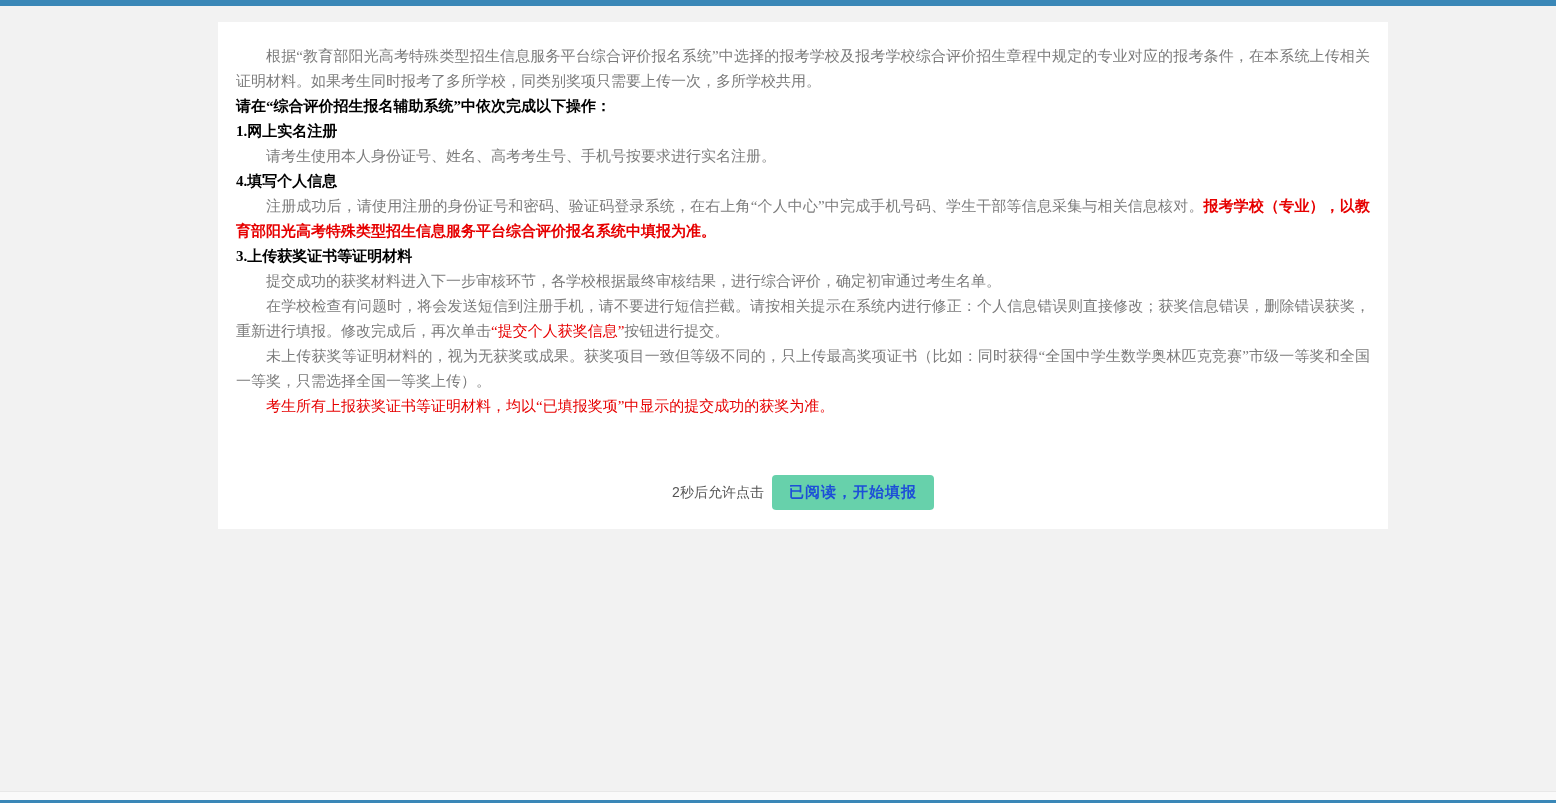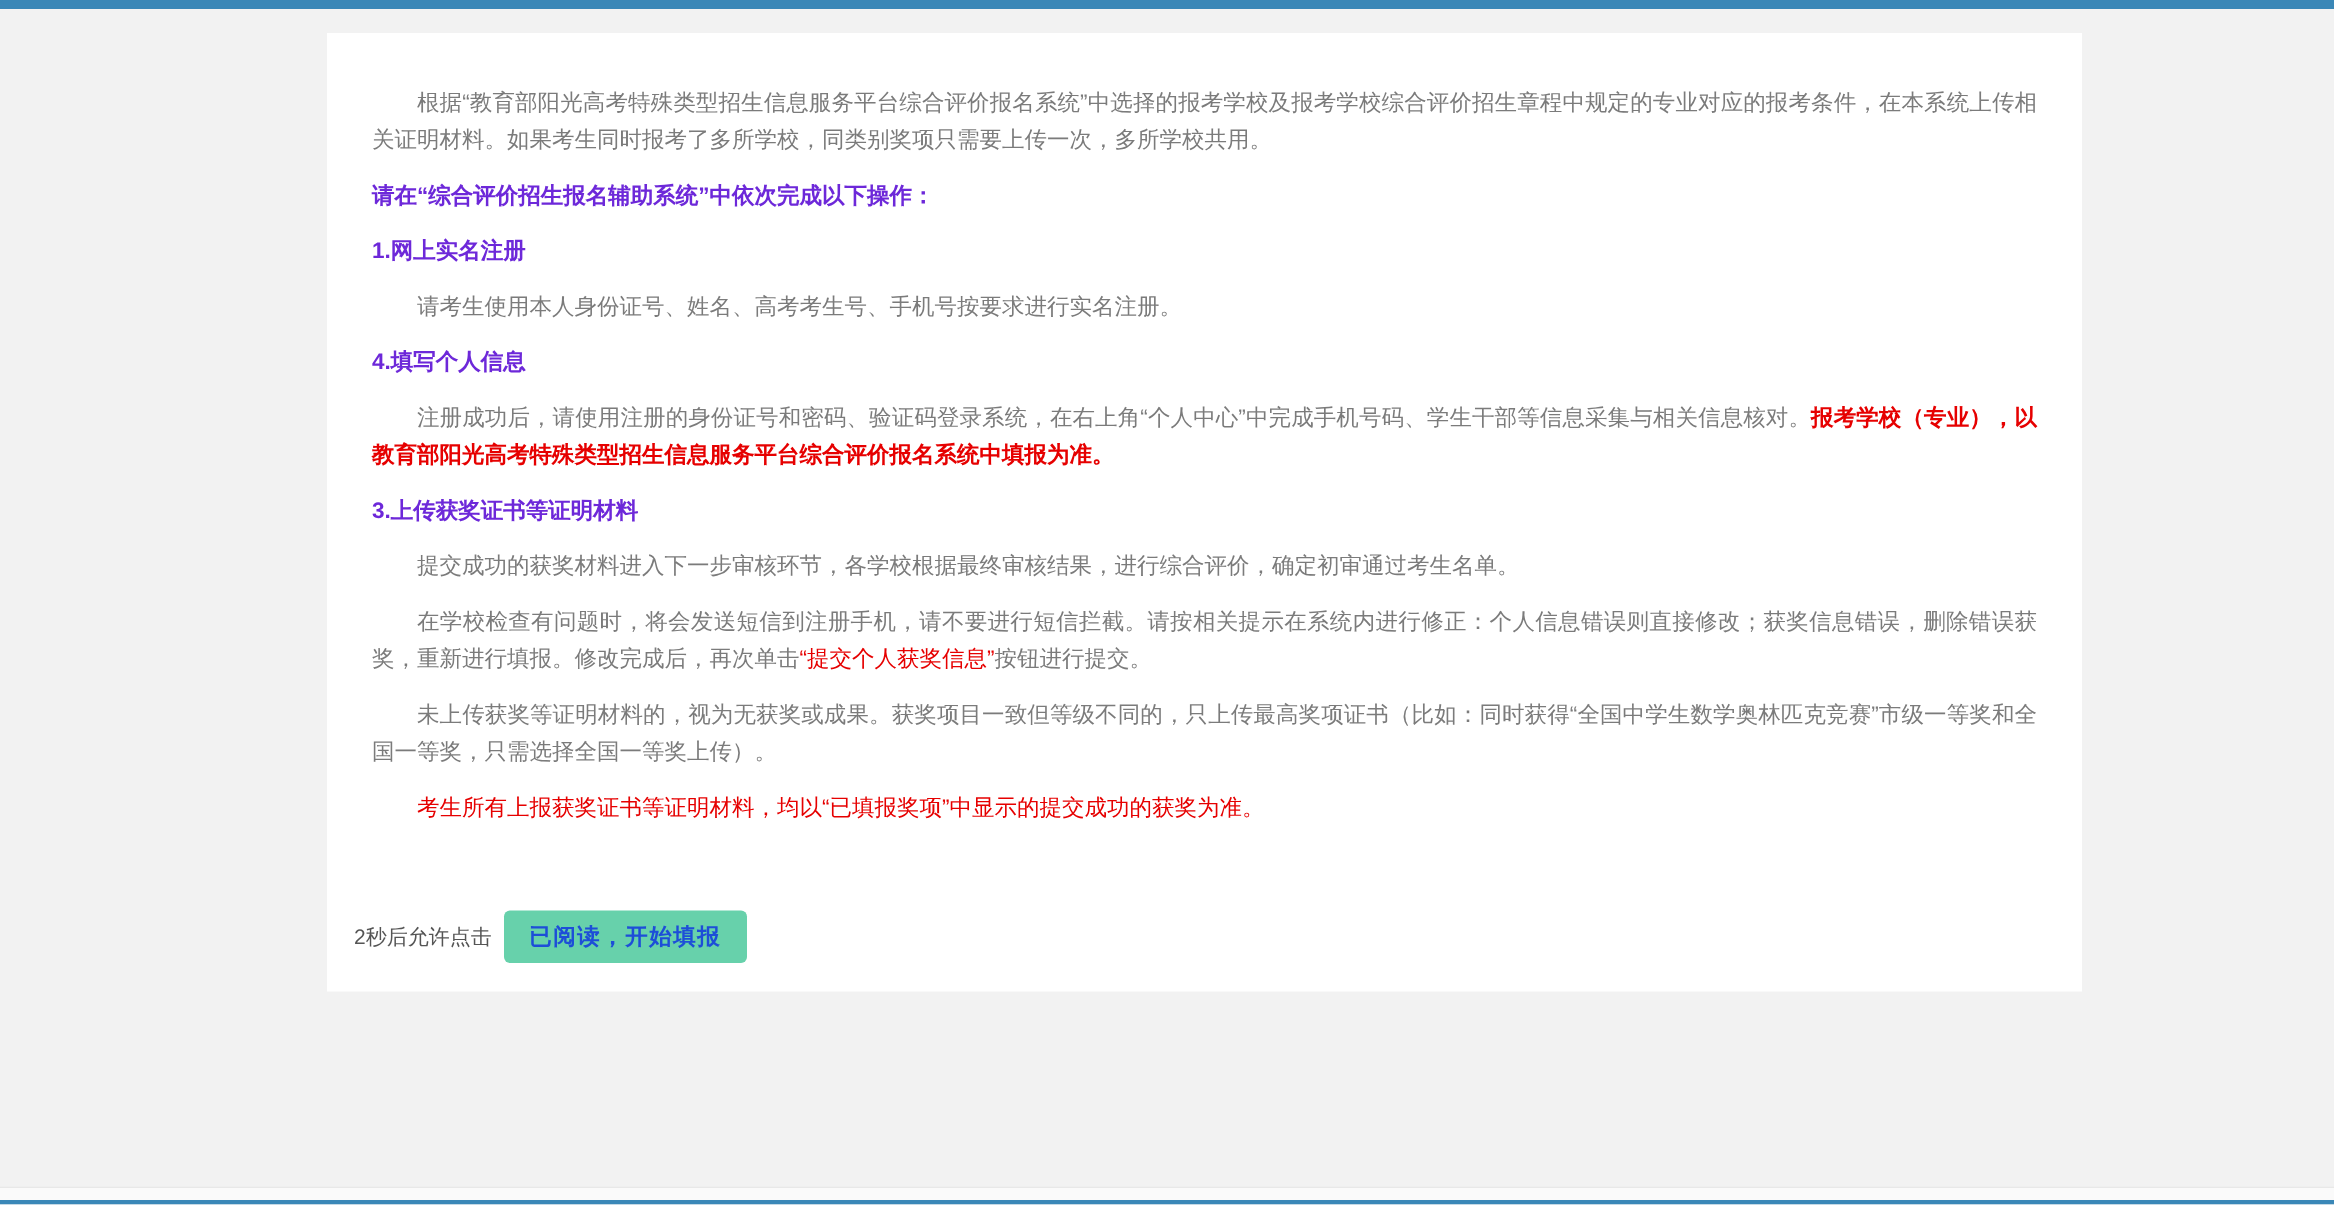--- a/index.html
+++ b/index.html
@@ -20,34 +20,36 @@
     background: #3a87b7;
   }
   .card {
     box-sizing: border-box;
     width: 1170px;
     margin: 16px 0 0 218px;
     background: #ffffff;
     padding: 22px 18px 19px 18px;
   }
   .instructions p {
-    margin: 12px;
+    margin: 0;
     font-size: 15px;
     line-height: 25px;
     color: #7b7b7b;
     text-align: justify;
+    font-family: Liberation Serif, serif;
   }
   .instructions p.indent { text-indent: 2em; }
   .seg-normal { color: #7b7b7b; font-weight: normal; }
-  .seg-bold { color: #6d28d9; font-weight: bold; }
+  .seg-bold { color: #000000; font-weight: bold; }
   .seg-red { color: #e60000; font-weight: normal; }
   .seg-redbold { color: #e60000; font-weight: bold; }
   .footer-row {
     margin-top: 56px;
     display: flex;
+    justify-content: center;
     align-items: center;
   }
   .countdown {
     font-size: 14px;
     color: #555555;
     margin-right: 8px;
   }
   .start-btn {
     border: none;
     background: #67d1ab;

